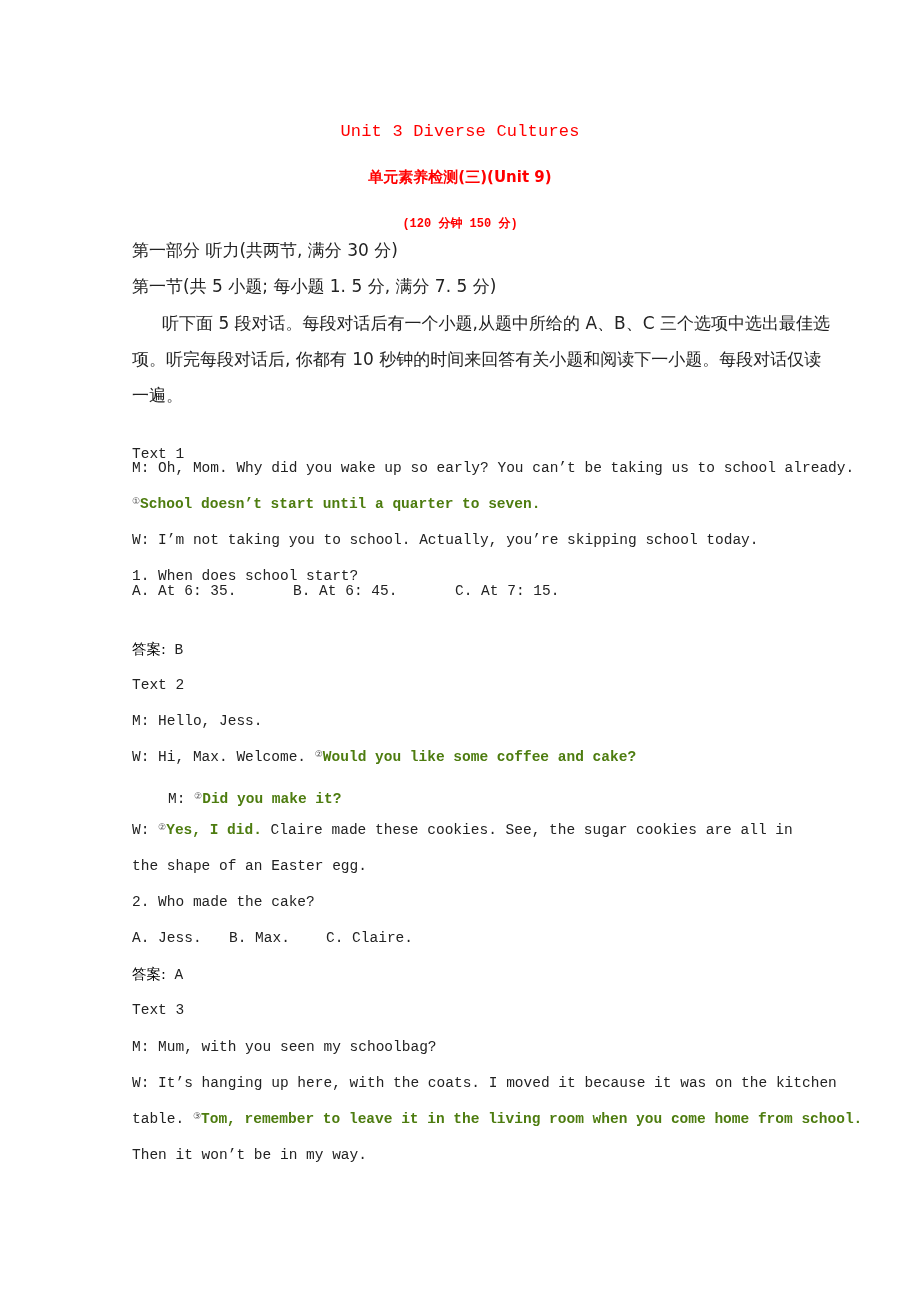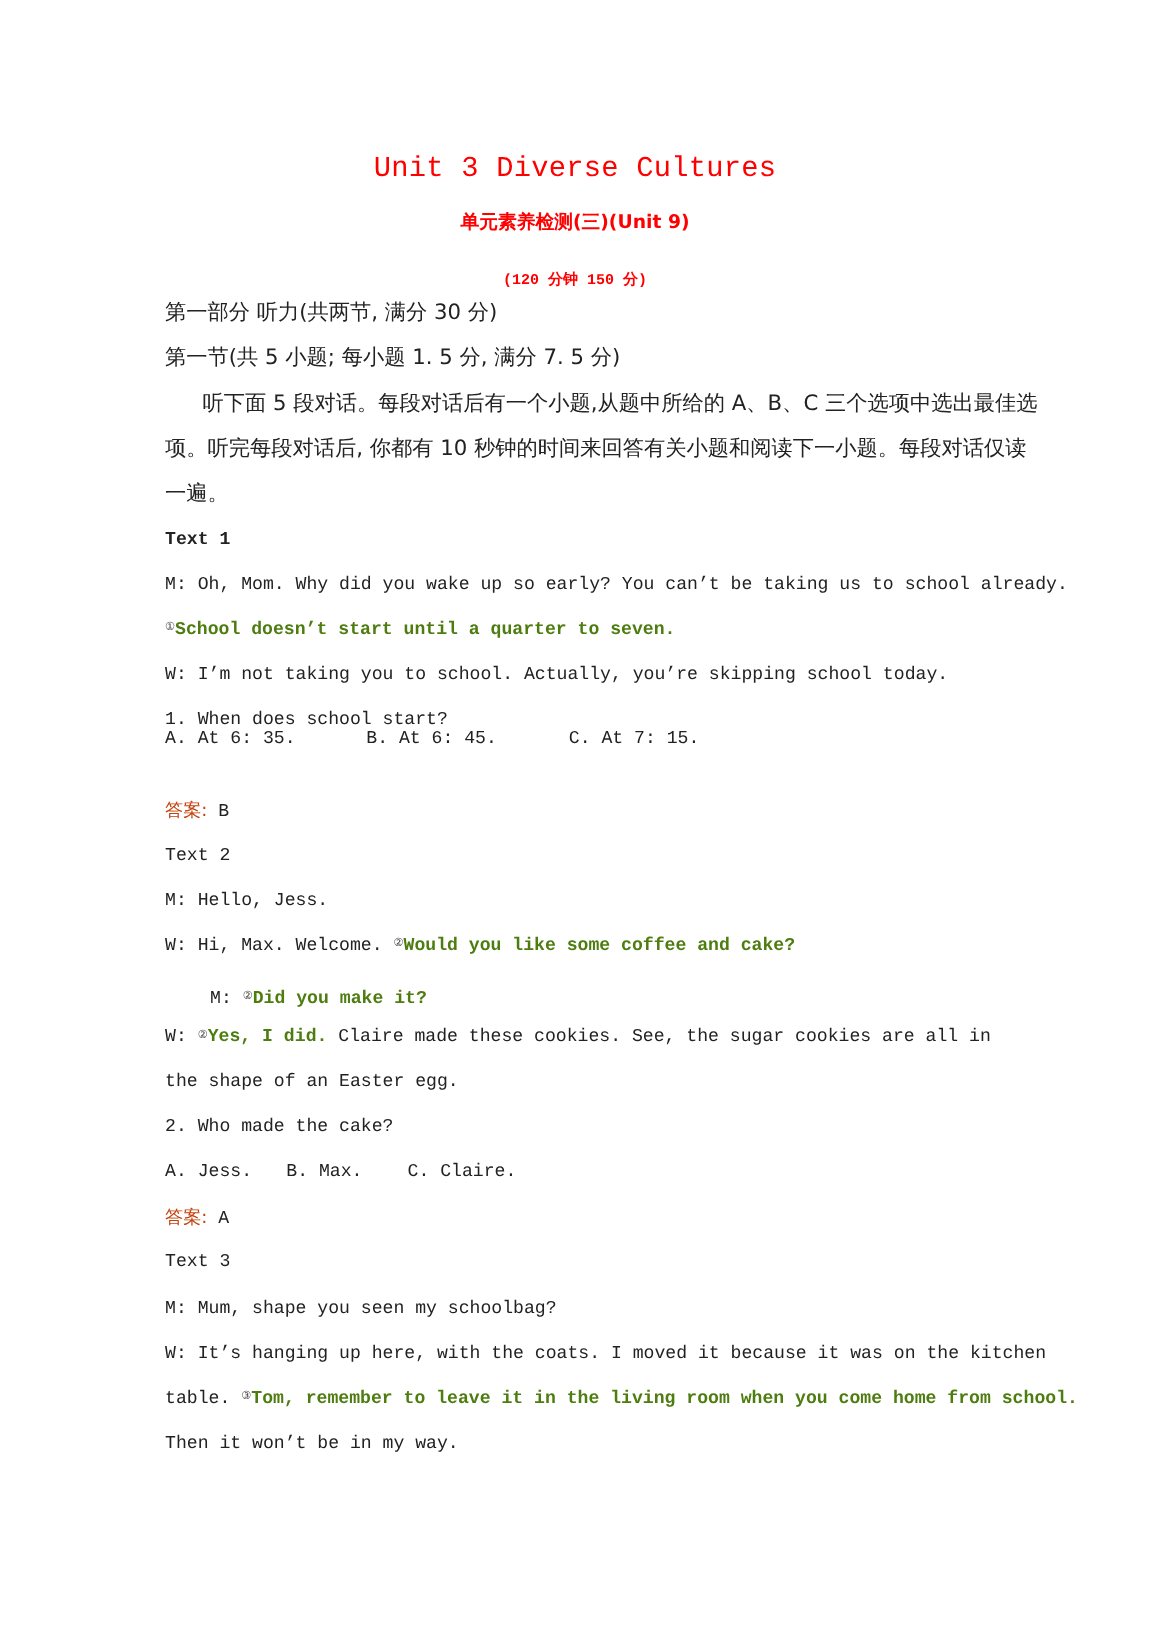--- a/index.html
+++ b/index.html
@@ -1,25 +1,25 @@
 <!DOCTYPE html>
 <html><head>
 <meta charset="utf-8">
 <style>
   html, body { margin: 0; padding: 0; background: #ffffff; }
   body { width: 920px; height: 1302px; position: relative; overflow: hidden;
          font-family: "Liberation Mono", "DejaVu Sans Mono", monospace; color: #222; }
   .page { position: absolute; left: 0; top: 0; width: 920px; height: 1302px; }
   .title { position: absolute; left: 0; width: 920px; text-align: center; color: #ff0000; }
-  .t1 { top: 122px; font-size: 23px; letter-spacing: 0.2px; font-family: "Liberation Mono", "DejaVu Sans Mono", monospace; }
+  .t1 { top: 122px; font-size: 17px; letter-spacing: 0.2px; font-family: "Liberation Mono", "DejaVu Sans Mono", monospace; }
   .t2 { top: 168px; font-size: 15px; font-weight: bold; font-family: "DejaVu Sans", sans-serif; }
   .t3 { top: 203px; font-size: 12px; font-weight: bold; font-family: Liberation Mono, monospace; margin-top: 12px; }
   .line { position: absolute; left: 132px; width: 660px; font-size: 14.5px; white-space: nowrap; line-height: 20px; }
   .cn { font-family: "DejaVu Sans", sans-serif; font-size: 17px; }
-  .ans-label { color: #c2410c; font-family: "DejaVu Sans", sans-serif; }
+  .ans-label { color: #000000; font-family: "DejaVu Sans", sans-serif; }
   .b { font-weight: bold; color: #4d7c0f; }
   .sup { font-size: 9px; vertical-align: top; position: relative; top: -2px; color: #444; }
   .indent { left: 162px; }
   .opt { display: inline-block; }
 </style>
 </head>
 <body>
 
 <div class="page">
 
@@ -27,21 +27,21 @@
   <div class="title t2">单元素养检测(三)(Unit 9)</div>
   <div class="title t3">(120 分钟   150 分)</div>
 
   <div class="line cn" style="top:240px;">第一部分   听力(共两节,  满分 30 分)</div>
   <div class="line cn" style="top:276px;">第一节(共 5 小题; 每小题 1. 5 分, 满分 7. 5 分)</div>
 
   <div class="line cn indent" style="top:313px; width:628px;">听下面 5 段对话。每段对话后有一个小题,从题中所给的 A、B、C 三个选项中选出最佳选</div>
   <div class="line cn" style="top:349px;">项。听完每段对话后, 你都有 10 秒钟的时间来回答有关小题和阅读下一小题。每段对话仅读</div>
   <div class="line cn" style="top:385px;">一遍。</div>
 
-  <div class="line" style="top:422px;font-weight:bold;">Text 1</div>
+  <div class="line" style="top:444px;">Text 1</div>
   <div class="line" style="top:458px;">
     <span>M:</span>
     <span>Oh,   Mom.   Why did you wake up so early?   You can’t be taking us to school already.</span>
   </div>
   <div class="line" style="top:494px;">
     <span class="sup">①</span><span class="b">School doesn’t start until a quarter to seven.</span>
   </div>
   <div class="line" style="top:530px;">
     <span>W:</span>
     <span>I’m not taking you to school.   Actually,   you’re skipping school today.</span>
@@ -80,21 +80,21 @@
     <span class="opt" style="width:97px;">A. Jess.</span><span class="opt" style="width:97px;">B. Max.</span><span class="opt">C. Claire.</span>
   </div>
   <div class="line" style="top:964px;">
     <span class="ans-label">答案:</span>
     <span>A</span>
   </div>
 
   <div class="line" style="top:1000px;">Text 3</div>
   <div class="line" style="top:1037px;">
     <span>M:</span>
-    <span>Mum,   shape you seen my schoolbag?</span>
+    <span>Mum,   with you seen my schoolbag?</span>
   </div>
   <div class="line" style="top:1073px;">
     <span>W:</span>
     <span>It’s hanging up here,   with the coats.   I moved it because it was on the kitchen</span>
   </div>
   <div class="line" style="top:1109px;">
     <span>table.</span>
     <span class="sup">③</span><span class="b">Tom,   remember to leave it in the living room when you come home from school.</span>
   </div>
   <div class="line" style="top:1145px;">Then it won’t be in my way.</div>

